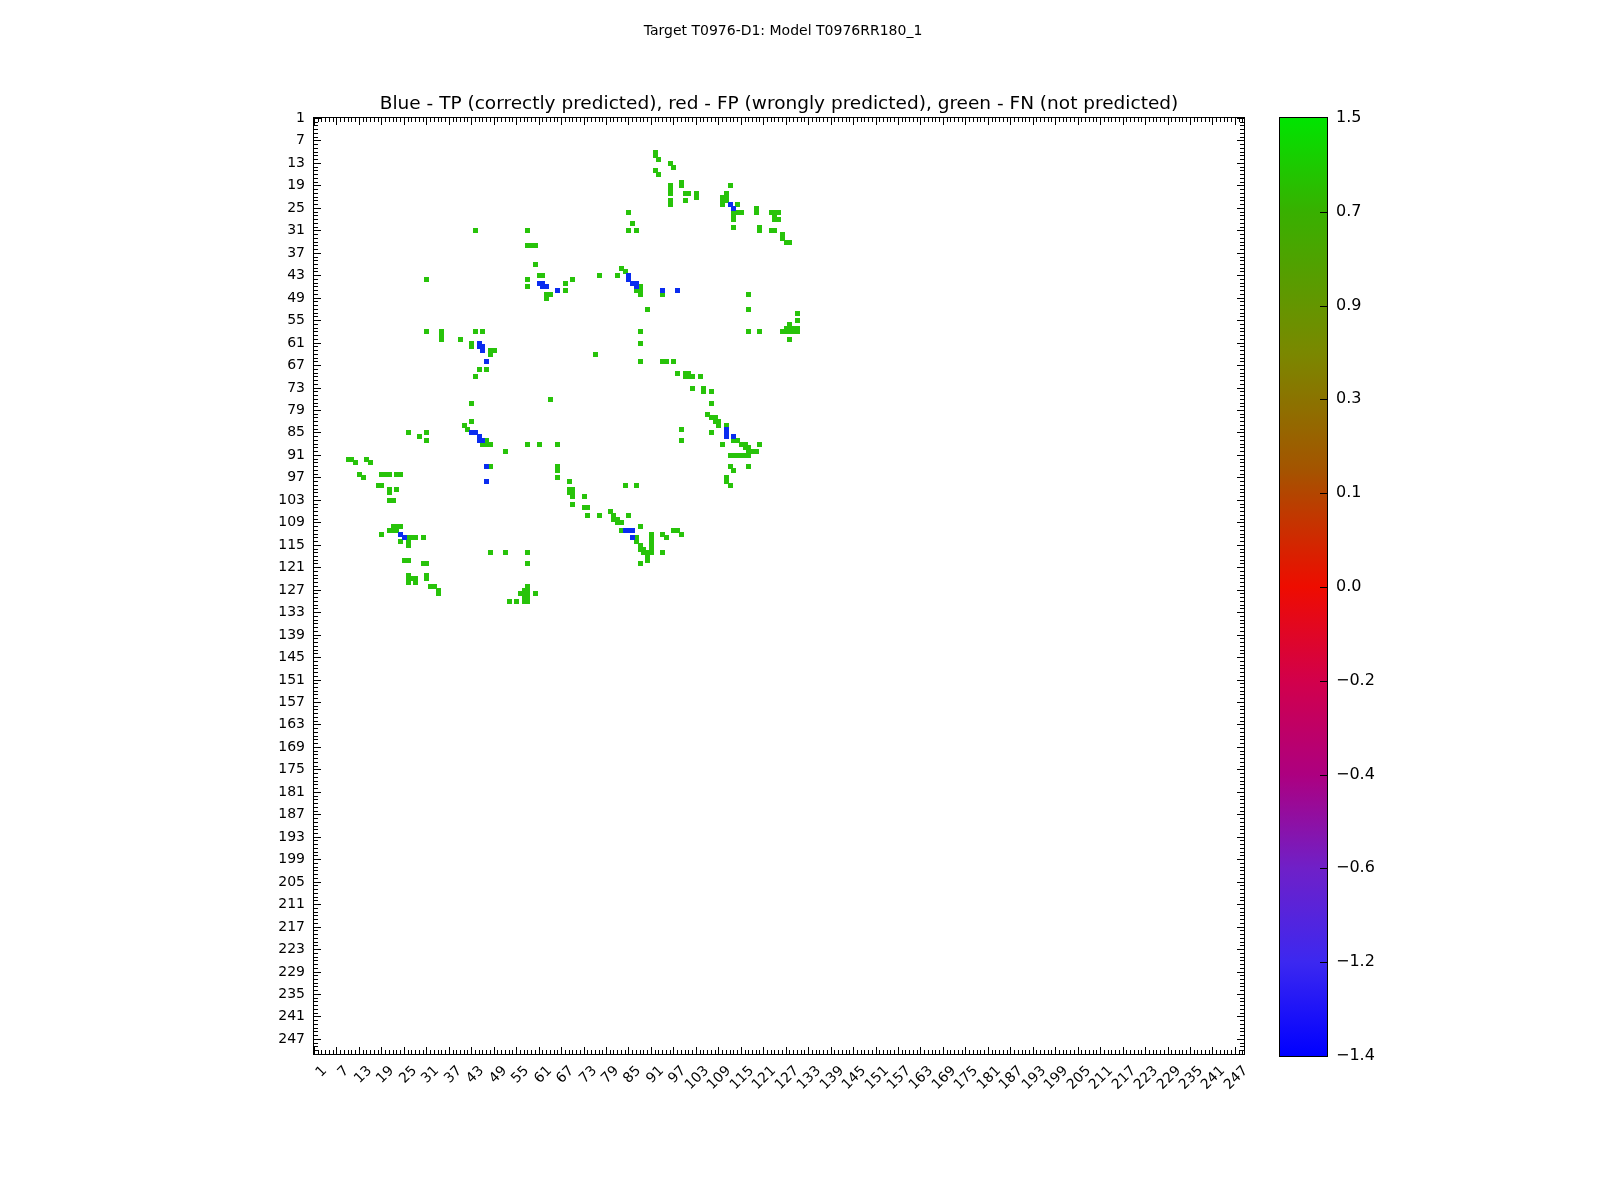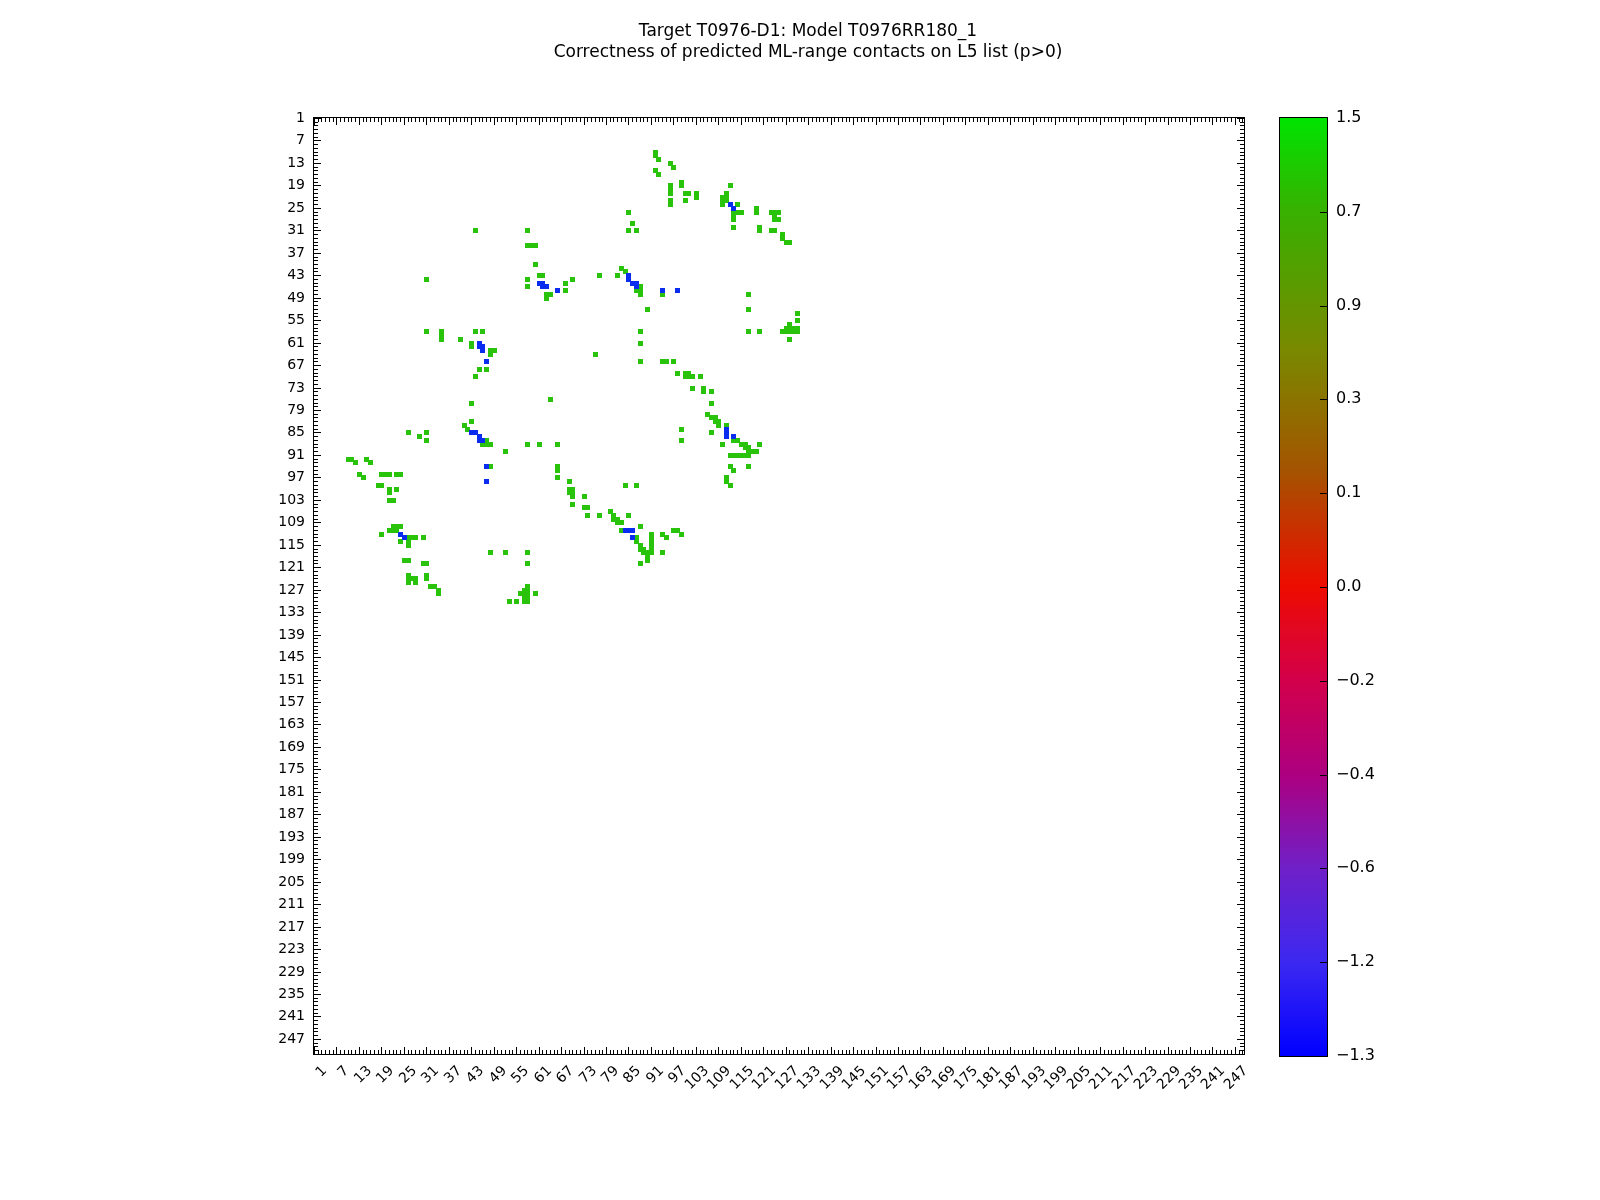--- a/index.html
+++ b/index.html
@@ -1,20 +1,20 @@
 <!DOCTYPE html>
 <html><head>
 <meta charset="utf-8">
 <style>
   html,body{margin:0;padding:0;background:#ffffff;}
   body{width:1600px;height:1200px;position:relative;overflow:hidden;
        font-family:"DejaVu Sans","Liberation Sans",sans-serif;color:#000;}
   .figure{position:absolute;left:0;top:0;width:1600px;height:1200px;background:#fff;}
   .suptitle{position:absolute;left:0;top:20px;width:1566px;text-align:center;
-            font-size:17px;line-height:21px;margin-left:25px;}
+            font-size:14px;line-height:21px;}
   .axes-title{position:absolute;left:313px;top:92px;width:932px;text-align:center;
               font-size:18.5px;white-space:nowrap;}
   .plot-area{position:absolute;left:313px;top:117px;width:932px;height:938px;
              border:1px solid #000;background:#fff;box-sizing:border-box;}
   
   .comb{position:absolute;pointer-events:none;}
   .comb.minor-top   {left:0;top:0;width:100%;height:4px;
      background:repeating-linear-gradient(to right,#000 0 1px,transparent 1px 3.7435px);}
   .comb.major-top   {left:0;top:0;width:100%;height:7px;
      background:repeating-linear-gradient(to right,#000 0 1px,transparent 1px 22.461px);}
@@ -43,23 +43,23 @@
   .cb-label{position:absolute;left:1336px;width:60px;font-size:16px;
             line-height:18px;height:18px;text-align:left;}
 </style>
 </head>
 <body>
 
 <div class="figure">
 
   <div class="suptitle">
     <div>Target T0976-D1: Model T0976RR180_1</div>
-    <div>Correctness of predicted ML-range contacts on L5 list (p&gt;0)</div>
   </div>
 
+  <div class="axes-title">Blue - TP (correctly predicted), red - FP (wrongly predicted), green - FN (not predicted)</div>
 
   <div class="plot-area" id="plot">
     <div class="comb minor-top"></div>
     <div class="comb major-top"></div>
     <div class="comb minor-bottom"></div>
     <div class="comb major-bottom"></div>
     <div class="comb minor-left"></div>
     <div class="comb major-left"></div>
     <div class="comb minor-right"></div>
     <div class="comb major-right"></div>
@@ -502,16 +502,16 @@
       <div class="cb-label" style="top: 108px;">1.5</div>
       <div class="cb-label" style="top: 201.8px;">0.7</div>
       <div class="cb-label" style="top: 295.6px;">0.9</div>
       <div class="cb-label" style="top: 389.4px;">0.3</div>
       <div class="cb-label" style="top: 483.2px;">0.1</div>
       <div class="cb-label" style="top: 577px;">0.0</div>
       <div class="cb-label" style="top: 670.8px;">−0.2</div>
       <div class="cb-label" style="top: 764.6px;">−0.4</div>
       <div class="cb-label" style="top: 858.4px;">−0.6</div>
       <div class="cb-label" style="top: 952.2px;">−1.2</div>
-      <div class="cb-label" style="top: 1046px;">−1.3</div>
+      <div class="cb-label" style="top: 1046px;">−1.4</div>
     </div>
 
 </div>
 
 </body></html>

